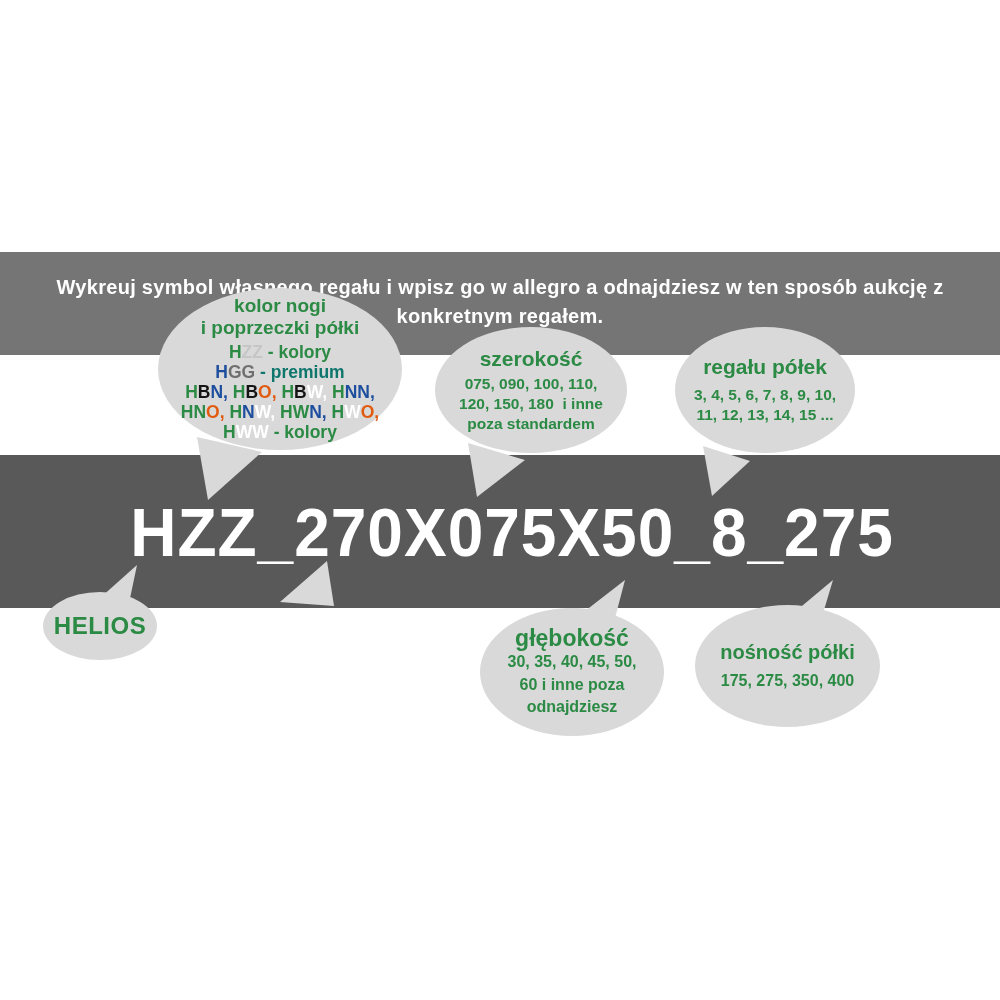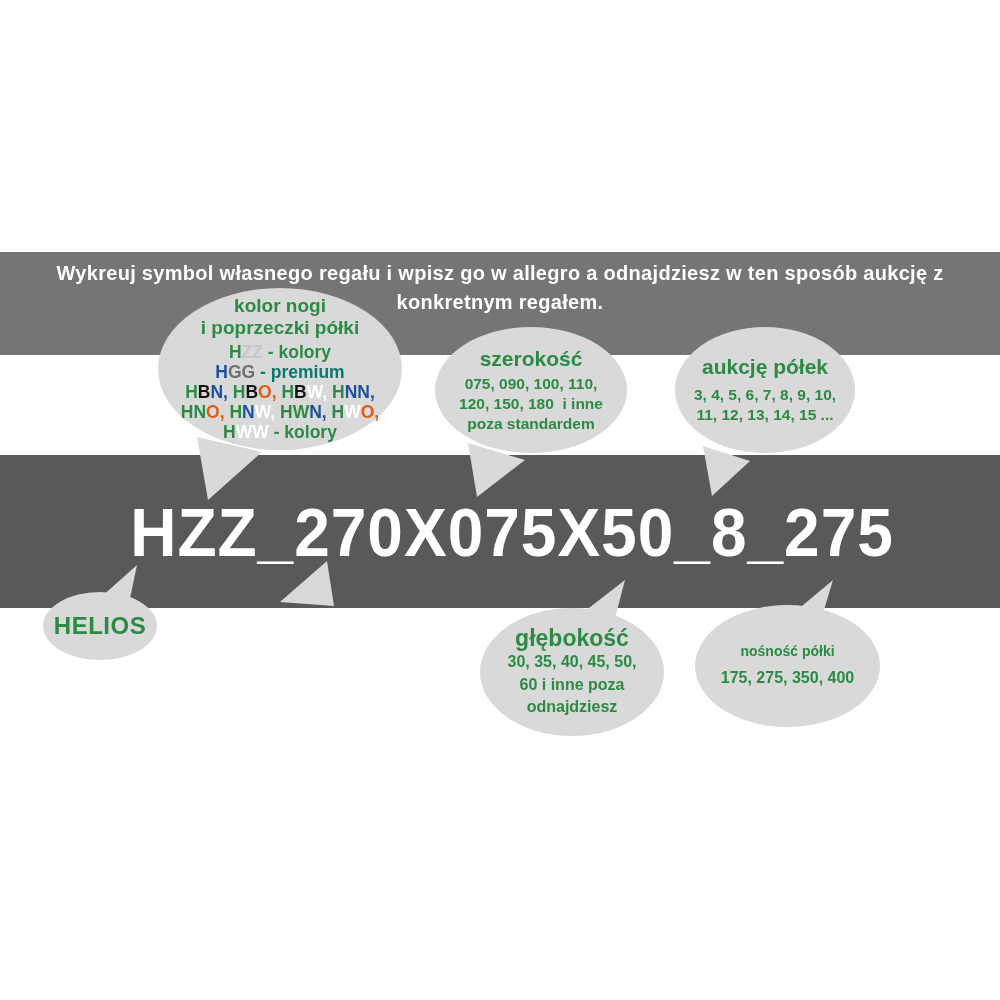--- a/index.html
+++ b/index.html
@@ -7,21 +7,21 @@
     --white:#ffffff; --silver:#c6c6c6; --gray:#6f6f6f;
     --banner_bg:#757575; --band_bg:#595959; --bubble_bg:#d9d9d9; --page_bg:#ffffff;
   }
   *{margin:0;padding:0;box-sizing:border-box;}
   html,body{background:#fff;}
   body{font-family:"Liberation Sans","DejaVu Sans",sans-serif;}
   .stage{position:relative;width:1000px;height:1000px;background:var(--page_bg);overflow:hidden;margin:0 auto;}
 
   
   .banner{position:absolute;left:0;top:252px;width:1000px;height:103px;background:var(--banner_bg);z-index:0;}
-  .banner-text{width:930px;margin:0 auto;padding-top:7px;color:#fff;font-size:20px;font-weight:bold;
+  .banner-text{width:930px;margin:0 auto;padding-top:21px;color:#fff;font-size:20px;font-weight:bold;
                text-align:center;line-height:1.45;letter-spacing:.3px;}
   .band{position:absolute;left:0;top:455px;width:1000px;height:153px;background:var(--band_bg);z-index:0;}
   .code-layer{position:absolute;left:12px;top:455px;width:1000px;height:153px;display:flex;
               align-items:center;justify-content:center;z-index:2;}
   .code-text{color:#fff;font-size:64px;font-weight:bold;letter-spacing:1px;white-space:nowrap;
              transform:scaleY(1.08);}
 
   
   .tails{position:absolute;left:0;top:0;width:1000px;height:1000px;z-index:1;pointer-events:none;}
   .tails polygon{fill:var(--bubble_bg);}
@@ -50,21 +50,21 @@
 
   .b-wys    {left:160px;top:596px;width:210px;height:140px;}
   .b-wys .hd{font-size:25px;margin-bottom:6px;}
   .b-wys .ln{font-size:16.5px;line-height:1.5;}
 
   .b-gleb   {left:480px;top:608px;width:184px;height:128px;}
   .b-gleb .hd{font-size:23px;margin-bottom:0;}
   .b-gleb .ln{font-size:16px;line-height:1.4;}
 
   .b-nos    {left:695px;top:605px;width:185px;height:122px;}
-  .b-nos .hd{font-size:14px;margin-bottom:8px;}
+  .b-nos .hd{font-size:20px;margin-bottom:8px;}
   .b-nos .ln{font-size:16px;}
 </style>
 </head>
 <body>
 
 <div class="stage">
 
   <div class="banner">
     <div class="banner-text">Wykreuj symbol własnego regału i wpisz go w allegro a odnajdziesz w ten sposób aukcję z konkretnym regałem.</div>
   </div>
@@ -98,21 +98,21 @@
   </div>
 
   <div class="bubble b-szer">
     <div class="hd">szerokość</div>
     <div class="ln">075, 090, 100, 110,</div>
     <div class="ln">120, 150, 180  i inne</div>
     <div class="ln">poza standardem</div>
   </div>
 
   <div class="bubble b-ilosc">
-    <div class="hd">aukcję półek</div>
+    <div class="hd">regału półek</div>
     <div class="ln">3, 4, 5, 6, 7, 8, 9, 10,</div>
     <div class="ln">11, 12, 13, 14, 15 ...</div>
   </div>
 
   <div class="bubble b-helios">
     <div class="hd">HELIOS</div>
   </div>
 
 
   <div class="bubble b-gleb">

